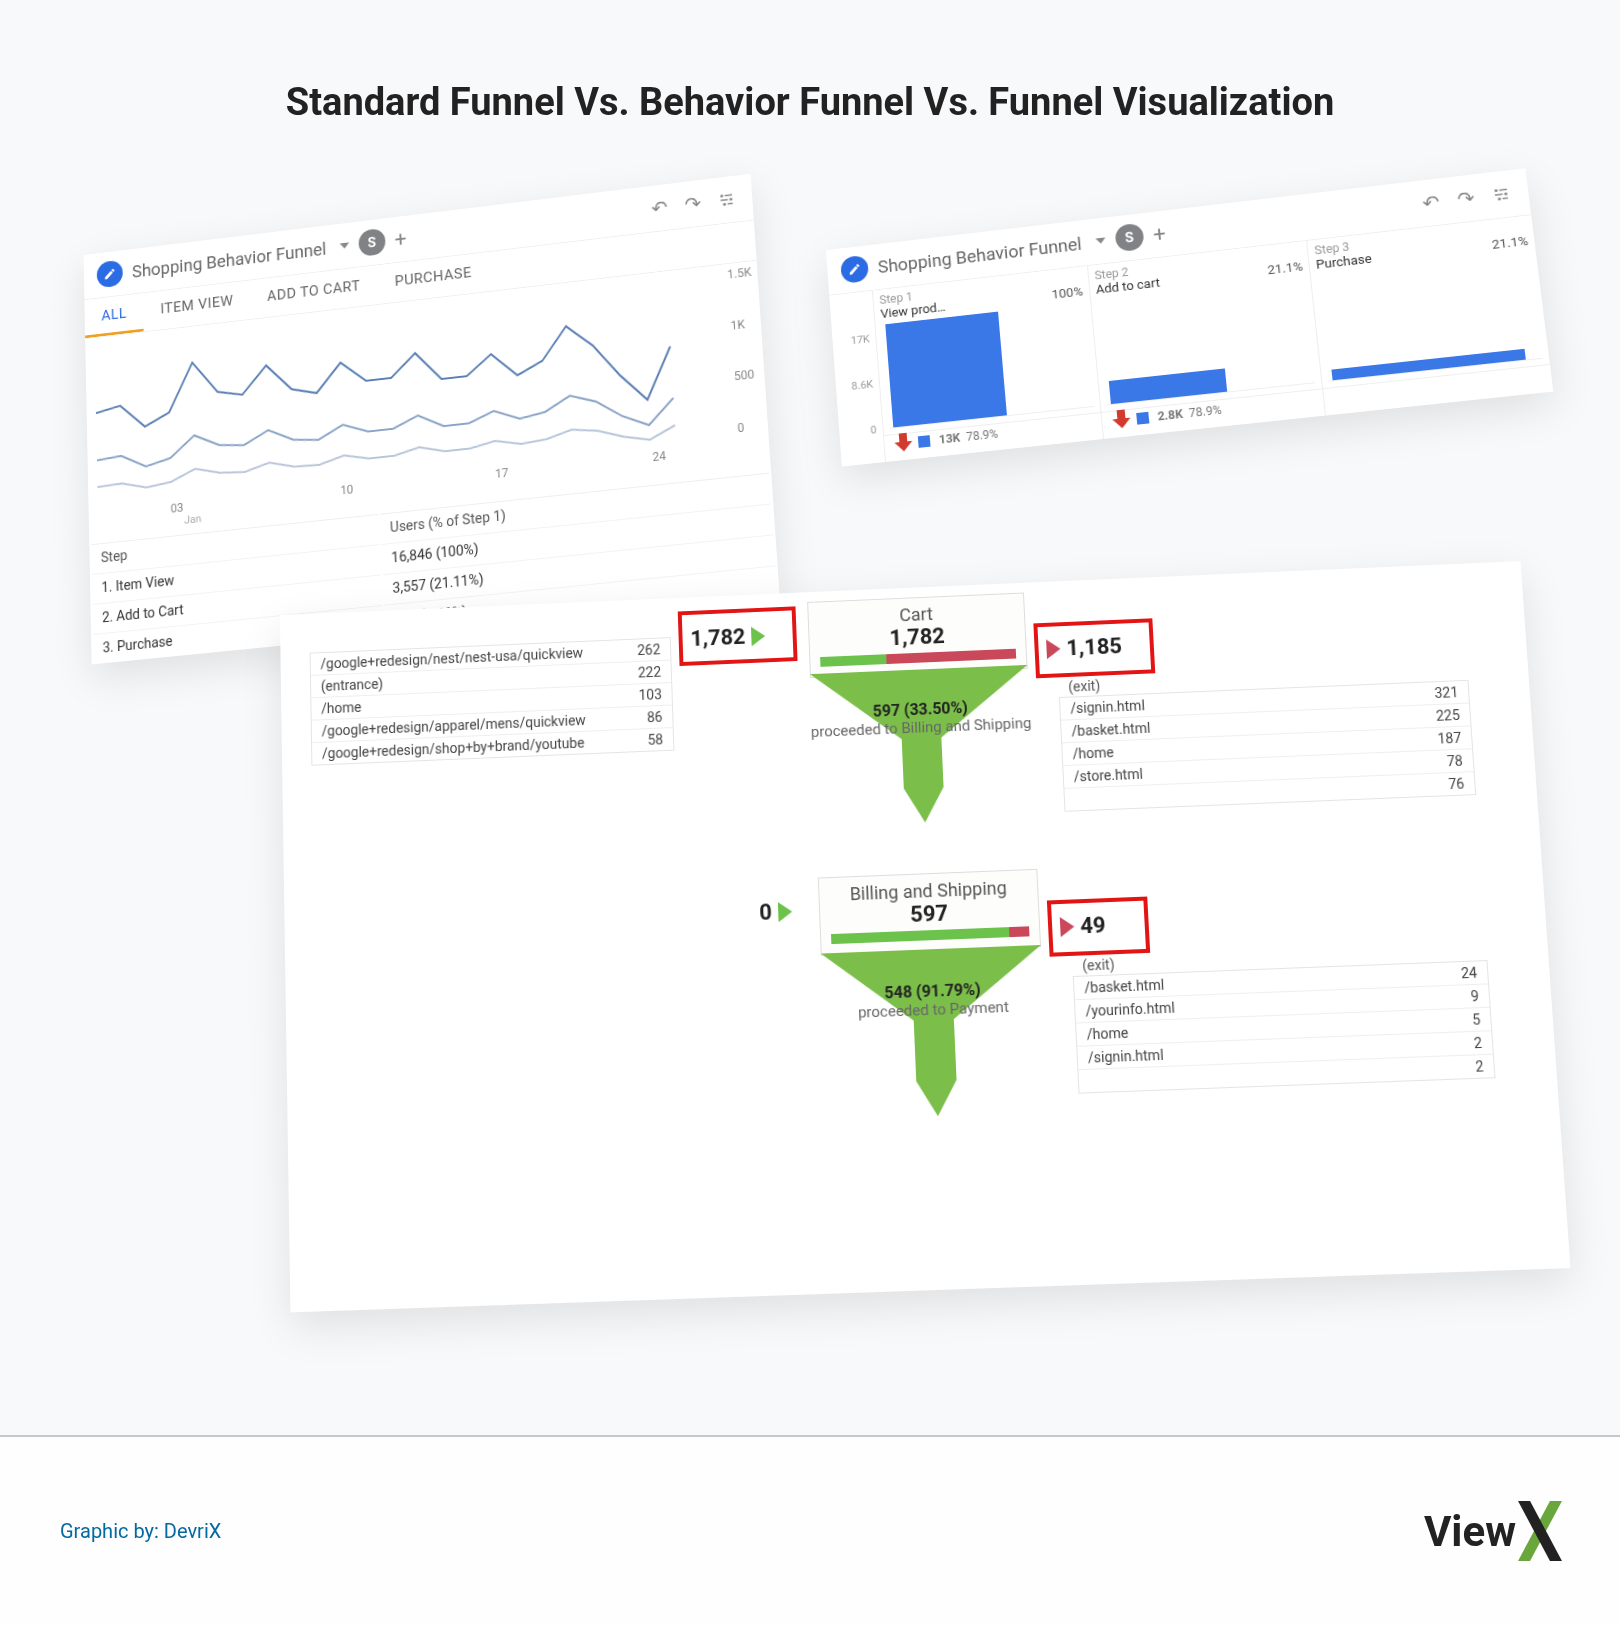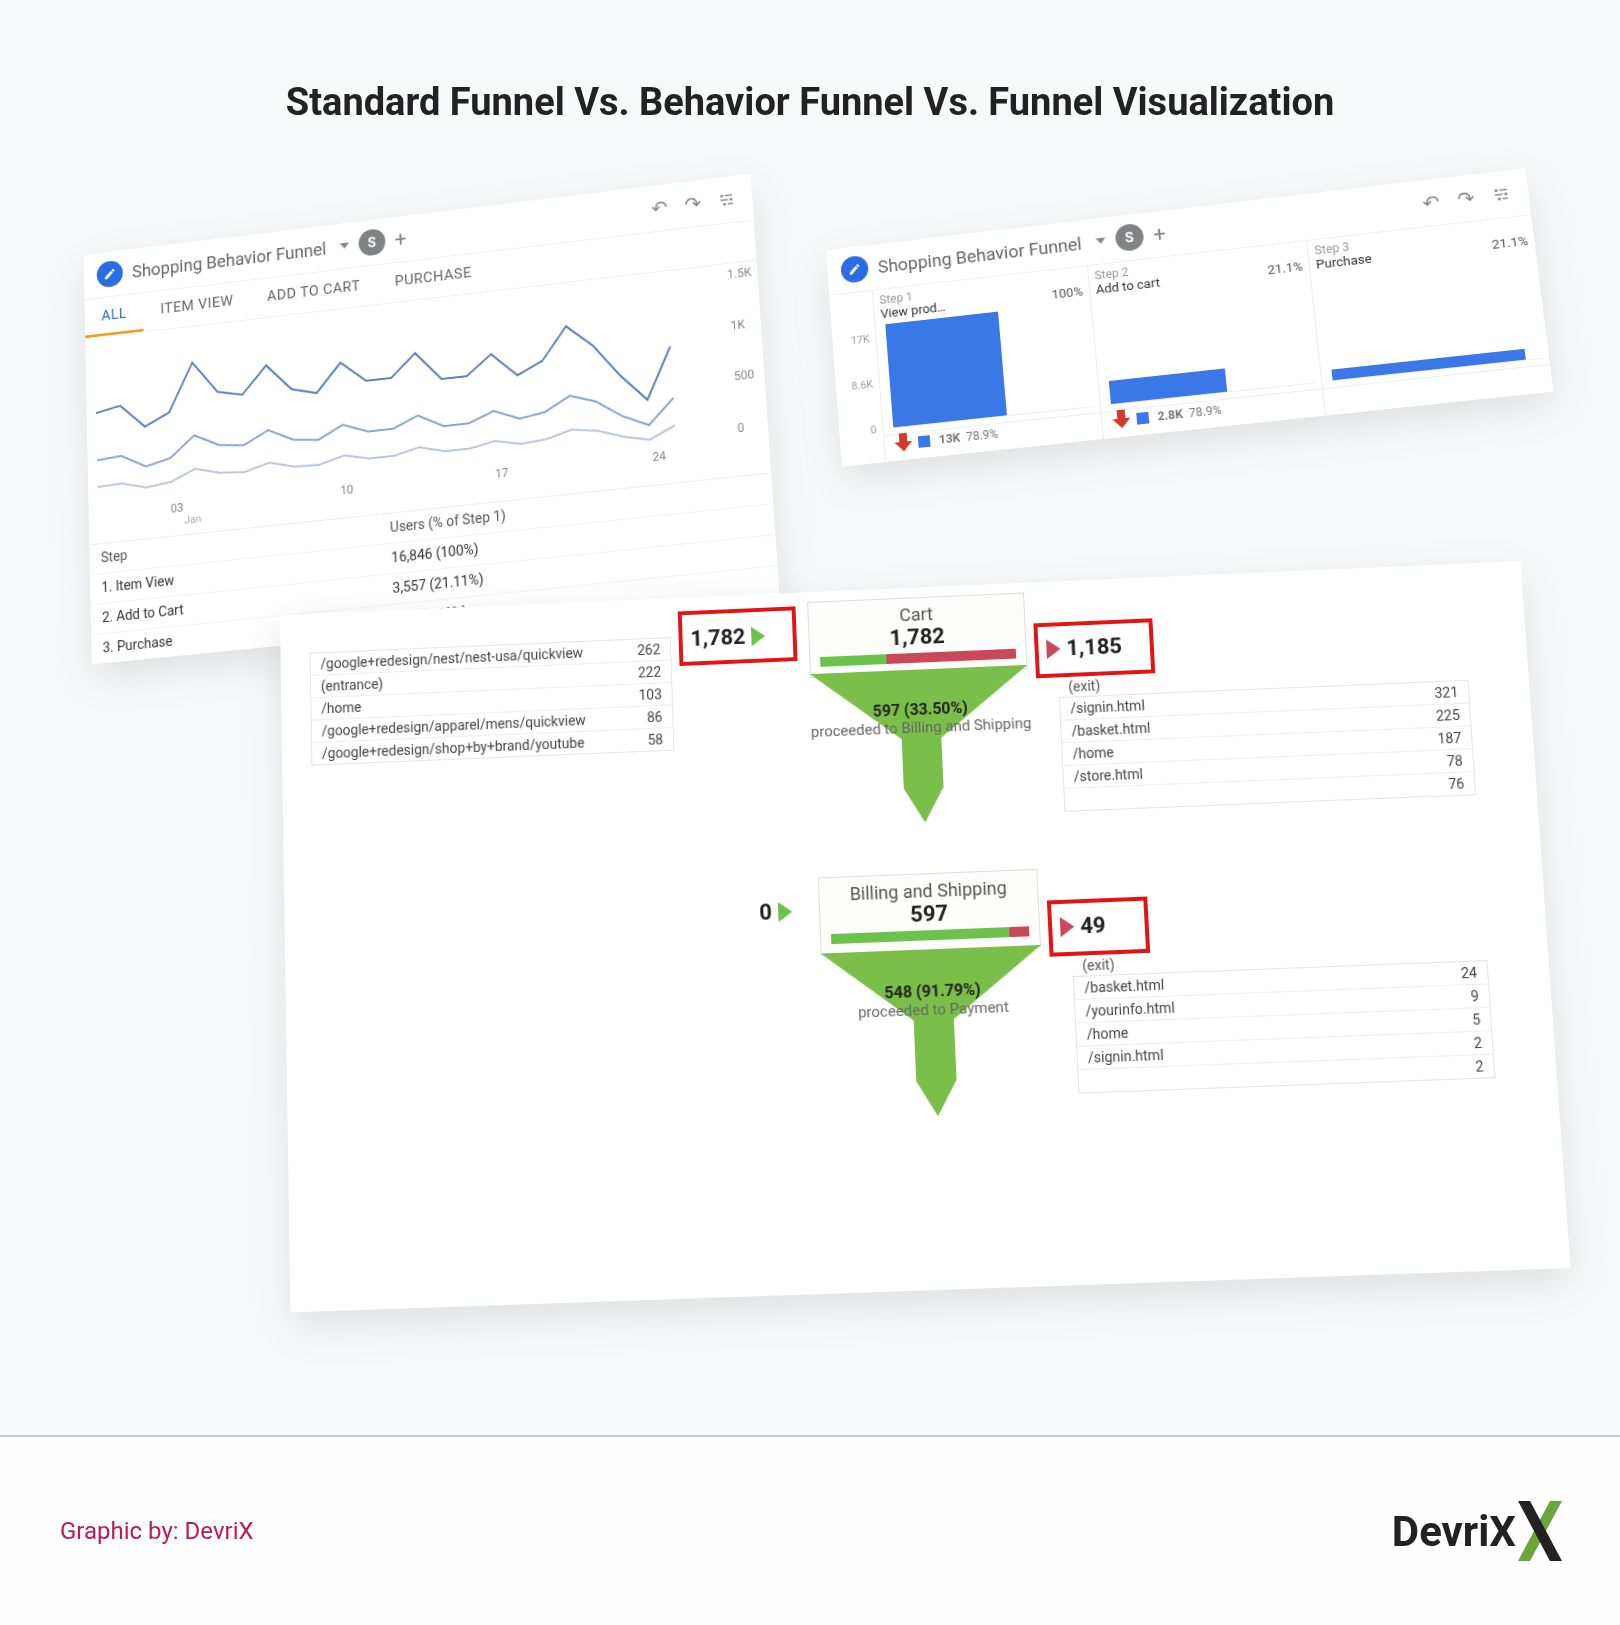--- a/index.html
+++ b/index.html
@@ -137,21 +137,21 @@
 
   
   .funnel-shape { position:absolute; }
   
   .footer {
     position:absolute; left:0; right:0; bottom:0; height:190px;
     border-top: 2px solid #c7c7c7; background:#fefefe;
     display:flex; align-items:center; justify-content:space-between;
     padding: 0 60px;
   }
-  .footer .credit { font-size:24px; color:#be185d; }
+  .footer .credit { font-size:20px; color:#0369a1; }
   .logo { display:flex; align-items:center; font-size:42px; font-weight:700; color:#222; gap:2px;}
   .logo .x1 { width:42px;height:60px; position:relative; }
   .logo .x1::before{content:"";position:absolute;left:16px;top:0;width:12px;height:60px;background:#6aa63c;transform:skewX(-28deg);}
   .logo .x1::after{content:"";position:absolute;left:16px;top:0;width:12px;height:60px;background:#222;transform:skewX(28deg);}
 </style>
 </head>
 <body>
 
 <h1 class="title">Standard Funnel Vs. Behavior Funnel Vs. Funnel Visualization</h1>
 
@@ -449,16 +449,16 @@
       </div>
 
     </div>
   </div>
 
 </div>
 
 <div class="footer">
   <div class="credit">Graphic by: DevriX</div>
   <div class="logo">
-    <span>DevriX</span>
+    <span>View</span>
     <span class="x1"></span>
   </div>
 </div>
 
 </body></html>

